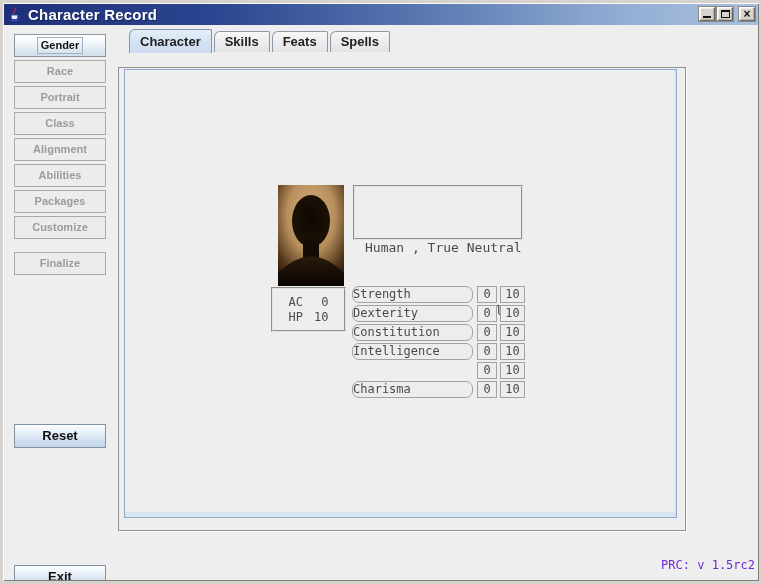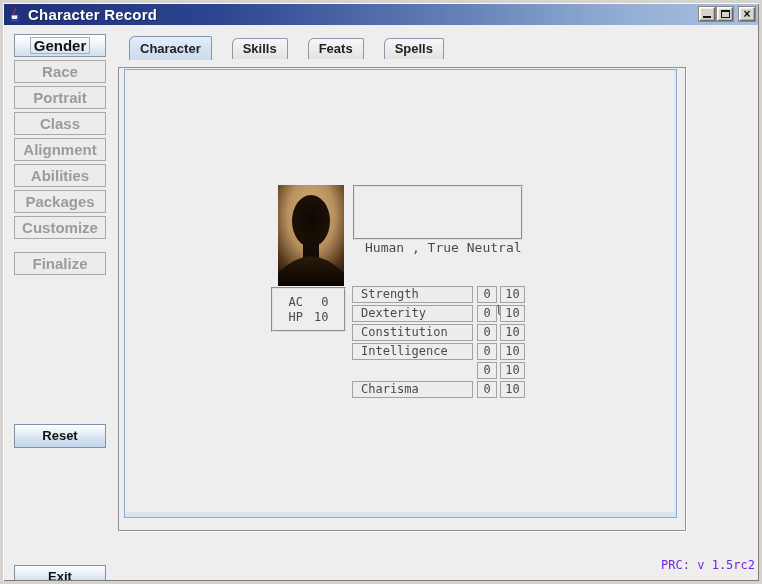--- a/index.html
+++ b/index.html
@@ -29,38 +29,38 @@
     box-shadow: inset -1px -1px 0 #b5b2ad, inset 1px 1px 0 #f2f0ec, 0 0 0 1px #8a8782;
     display:flex; align-items:center; justify-content:center; cursor:default;
   }
   .win-btn.close { margin-left:4px; }
   .glyph-min { position:absolute; left:3px; bottom:2px; width:8px; height:2px; background:#111; }
   .glyph-max { width:9px; height:8px; border:1px solid #111; border-top:2px solid #111; }
   .glyph-close { font-size:12px; font-weight:bold; color:#111; line-height:10px; font-family:"Liberation Sans",sans-serif; }
   
   .side-btn {
     position:absolute; left:14px; width:92px; height:23px;
-    font-weight:bold; font-size:15px; text-align:center; line-height:21px;
+    font-weight:bold; font-size:11px; text-align:center; line-height:21px;
     border:1px solid #a9a9a9; background:#ececec; color:#9b9b9b; cursor:default;
   }
   .side-btn.active {
     background:linear-gradient(180deg,#ffffff 0%,#f2f6fa 40%,#dde7f0 75%,#d2dfea 100%);
     border:1px solid #8a96a4; color:#111111;
   }
   .focus-ring { display:inline-block; border:1px solid #9fb0c2; padding:0 3px; line-height:15px; }
   .blue-btn {
     position:absolute; left:14px; width:92px; height:24px;
     font-weight:bold; font-size:13px; text-align:center; line-height:22px; color:#111;
     border:1px solid #7f93a8;
     background:linear-gradient(180deg,#fcfeff 0%,#e8f0f8 35%,#cfdeee 70%,#c3d6e9 100%);
     box-shadow: inset 0 1px 0 #ffffff; cursor:default;margin-top:32px;
   }
   
   .tabs {
-    position:absolute; left:129px; top:36px; height:24px; display:flex; gap:20px;
+    position:absolute; left:129px; top:29px; height:24px; display:flex; gap:2px;
     align-items:flex-end; z-index:3;
   }
   .tab {
     font-weight:bold; font-size:13px; color:#222; padding:0 10px;
     height:21px; line-height:20px; margin-bottom:1px;
     border:1px solid #8b99a8; border-bottom:none; border-radius:6px 2px 0 0;
     background:linear-gradient(180deg,#f7f7f7,#e3e3e3); cursor:default;
   }
   .tab.selected {
     height:24px; line-height:23px; margin-bottom:0;
@@ -90,21 +90,21 @@
     position:absolute; left:271px; top:287px; width:75px; height:45px; z-index:4;
     display:flex; flex-direction:column; align-items:center; justify-content:center; gap:1px;
     font-size:12px;
   }
   .vital-row { width:40px; display:flex; justify-content:space-between; }
   .vital-val { min-width:16px; text-align:right; }
   .cell {
     position:absolute; height:17px; z-index:4; border:1px solid #a2a2a2; background:#ededed;
     font-size:12px; line-height:15px; overflow:hidden;
   }
-  .cell.name { left:352px; width:121px; padding-left:8px; }
+  .cell.name { left:352px; width:121px; padding-left:0;border-radius:7px; }
   .cell.mod  { left:477px; width:20px; text-align:center; }
   .cell.score{ left:500px; width:25px; text-align:center; }
   .statusbar {
     position:absolute; left:560px; top:558px; width:195px; text-align:right;
     font-size:12px; color:#6d28d9; z-index:5;
   }
 </style>
 </head>
 <body>
 

